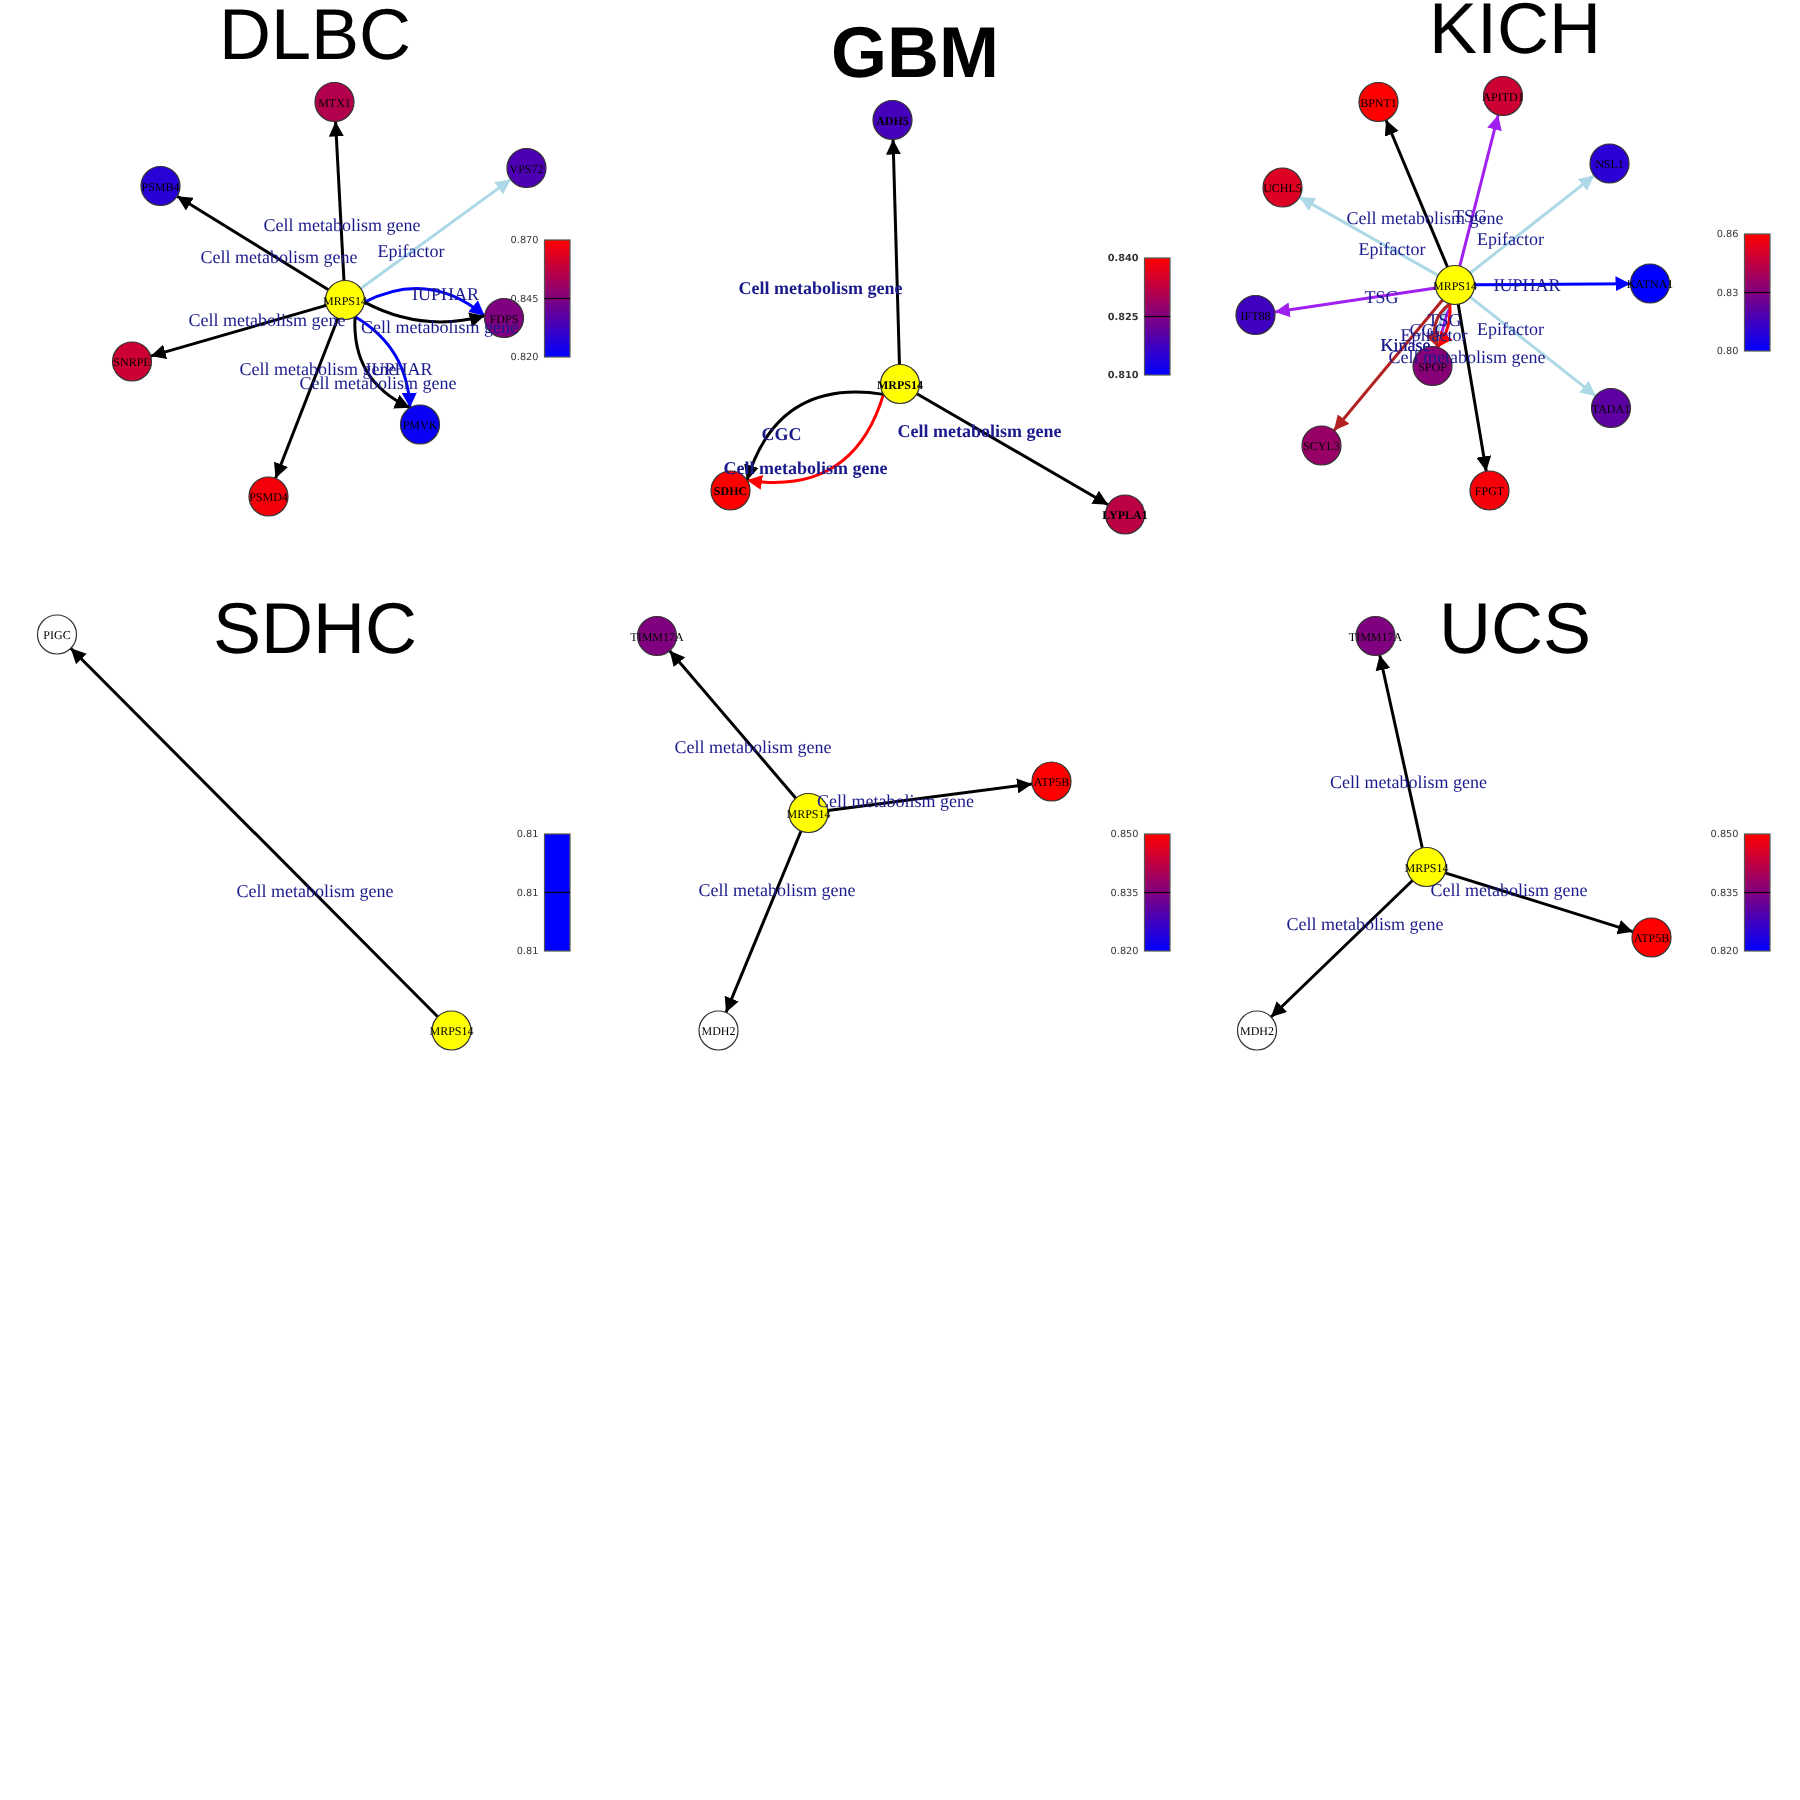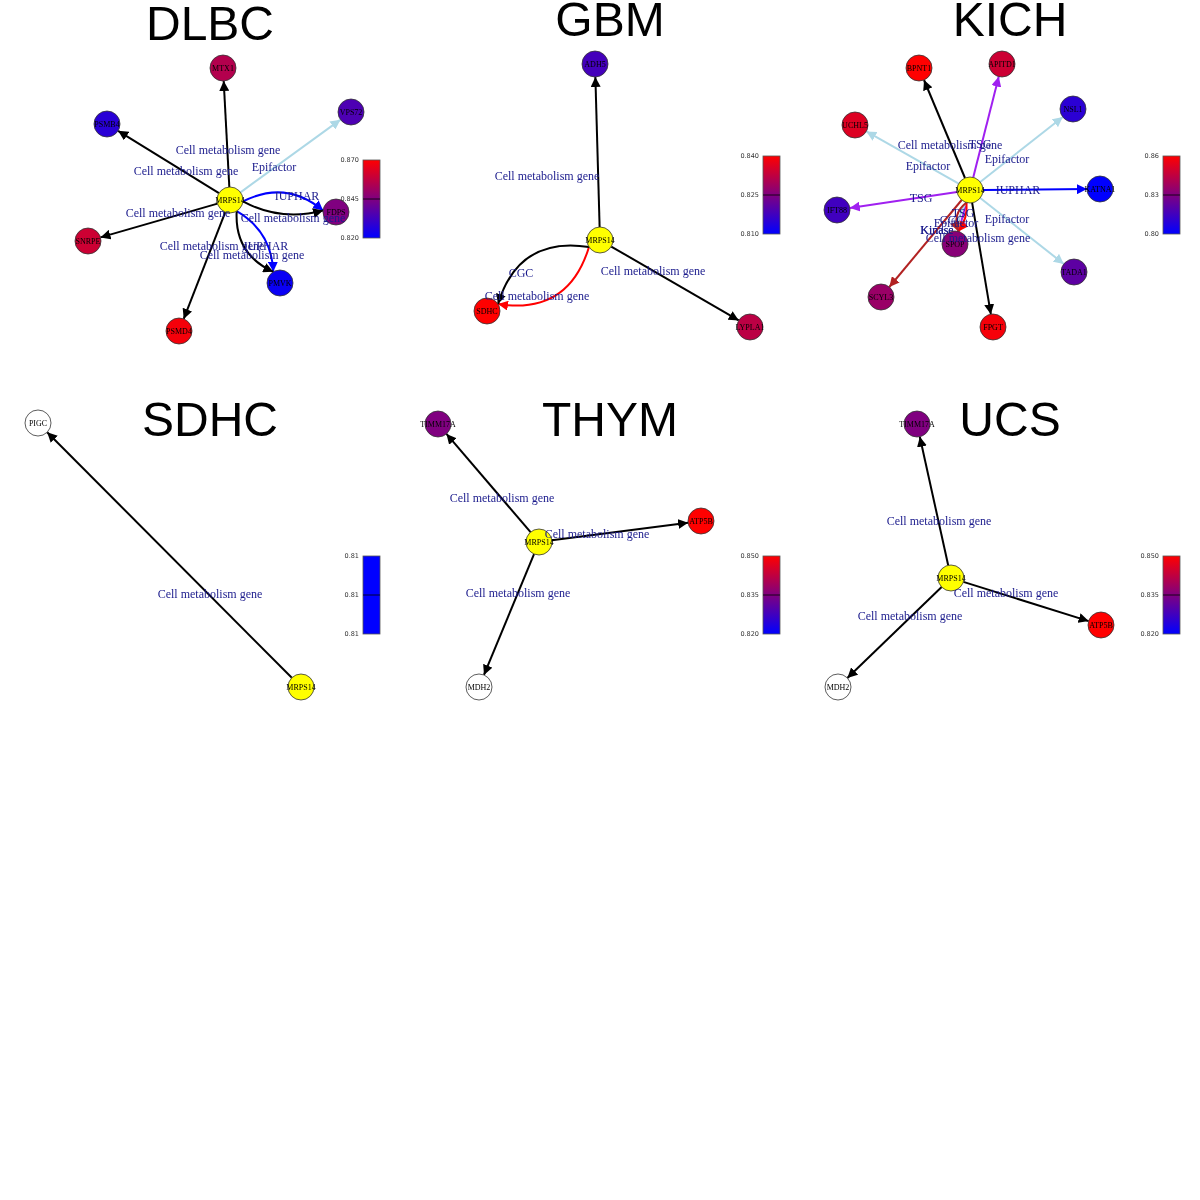--- a/index.html
+++ b/index.html
@@ -75,21 +75,21 @@
         </g>
         <g>
           <rect x="353" y="156" width="17" height="78" fill="url(#cbg0)" stroke="#555" stroke-width="0.8"></rect>
           <line x1="353" y1="195" x2="370" y2="195" stroke="#000" stroke-width="0.8"></line>
           <text x="349" y="158" text-anchor="end" class="cb-tick">0.870</text>
           <text x="349" y="197" text-anchor="end" class="cb-tick">0.845</text>
           <text x="349" y="236" text-anchor="end" class="cb-tick">0.820</text>
         </g>
       </svg>
   </div>
-  <div class="panel" style="left:410px; top:0px;">
+  <div class="panel" style="left:410px; top:16px;font-weight:bold;">
     <div class="panel-title">GBM</div>
     <svg class="net">
         <defs>
           <marker id="arr1000000" viewBox="0 0 10 10" refX="10" refY="5" markerWidth="5" markerHeight="5" orient="auto-start-reverse" markerUnits="strokeWidth">
             <path d="M0,0 L10,5 L0,10 z" fill="#000000"></path>
           </marker>
           <marker id="arr1ff0000" viewBox="0 0 10 10" refX="10" refY="5" markerWidth="5" markerHeight="5" orient="auto-start-reverse" markerUnits="strokeWidth">
             <path d="M0,0 L10,5 L0,10 z" fill="#ff0000"></path>
           </marker>
           <linearGradient id="cbg1" x1="0" y1="1" x2="0" y2="0">
@@ -245,21 +245,20 @@
         <g>
           <rect x="353" y="156" width="17" height="78" fill="url(#cbg3)" stroke="#555" stroke-width="0.8"></rect>
           <line x1="353" y1="195" x2="370" y2="195" stroke="#000" stroke-width="0.8"></line>
           <text x="349" y="158" text-anchor="end" class="cb-tick">0.81</text>
           <text x="349" y="197" text-anchor="end" class="cb-tick">0.81</text>
           <text x="349" y="236" text-anchor="end" class="cb-tick">0.81</text>
         </g>
       </svg>
   </div>
   <div class="panel" style="left:410px; top:400px;">
-    <div class="panel-title">THYM</div>
     <svg class="net">
         <defs>
           <marker id="arr4000000" viewBox="0 0 10 10" refX="10" refY="5" markerWidth="5" markerHeight="5" orient="auto-start-reverse" markerUnits="strokeWidth">
             <path d="M0,0 L10,5 L0,10 z" fill="#000000"></path>
           </marker>
           <linearGradient id="cbg4" x1="0" y1="1" x2="0" y2="0">
             <stop offset="0" stop-color="#0000ff"></stop>
             <stop offset="1" stop-color="#ff0000"></stop>
           </linearGradient>
         </defs>

